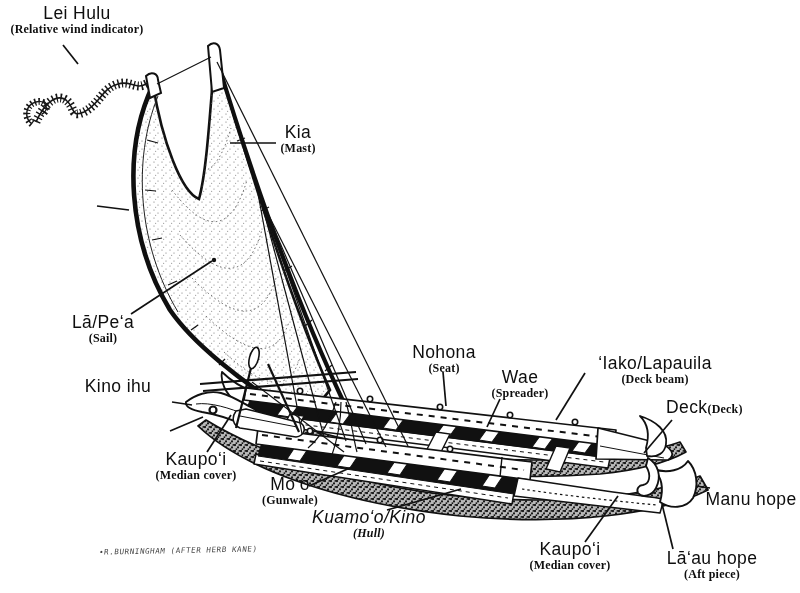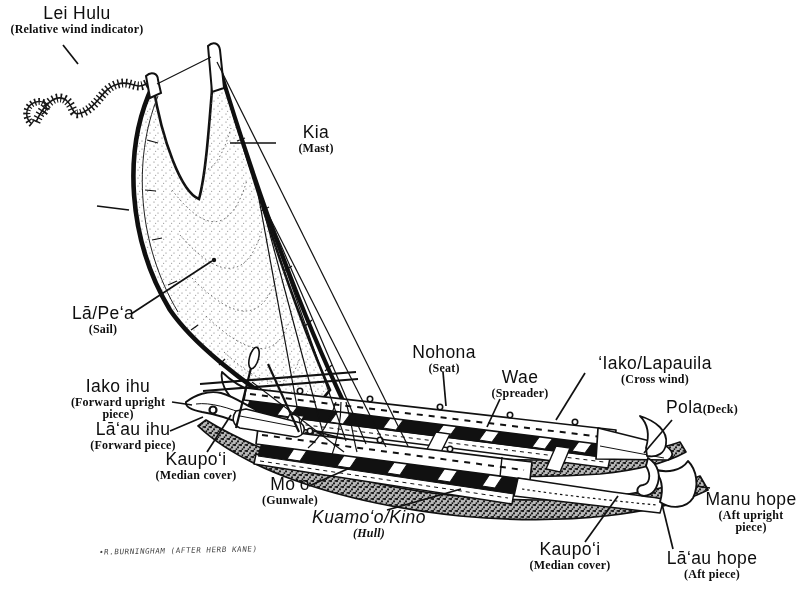--- a/index.html
+++ b/index.html
@@ -203,64 +203,58 @@
     <path d="M673,549 L662,504"></path>
   </g>
   <circle cx="214" cy="260" r="2.2" fill="#111"></circle>
 </svg>
 
   <div class="lbl" style="left:77px;top:4px;">
     <span class="hw">Lei Hulu</span>
     <span class="en">(Relative wind indicator)</span>
   </div>
 
-  <div class="lbl" style="left:316px;top:123px;">
+  <div class="lbl" style="left:298px;top:123px;">
     <span class="hw">Kia</span>
     <span class="en">(Mast)</span>
   </div>
 
 
-  <div class="lbl" style="left:103px;top:304px;">
+  <div class="lbl" style="left:103px;top:313px;">
     <span class="hw">Lā/Pe‘a</span>
     <span class="en">(Sail)</span>
   </div>
 
   <div class="lbl" style="left:444px;top:343px;">
     <span class="hw">Nohona</span>
     <span class="en">(Seat)</span>
   </div>
 
   <div class="lbl" style="left:520px;top:368px;">
     <span class="hw">Wae</span>
     <span class="en">(Spreader)</span>
   </div>
 
   <div class="lbl" style="left:655px;top:354px;">
     <span class="hw">‘Iako/Lapauila</span>
-    <span class="en">(Cross wind)</span>
+    <span class="en">(Deck beam)</span>
   </div>
 
   <div class="lbl leftalign inline" style="left:666px;top:398px;">
-    <span class="hw">Pola</span><span class="en" style="">(Deck)</span>
+    <span class="hw">Deck</span><span class="en" style="">(Deck)</span>
   </div>
 
   <div class="lbl" style="left:751px;top:490px;">
     <span class="hw">Manu hope</span>
-    <span class="en wrap" style="width:84px;">(Aft upright piece)</span>
   </div>
 
   <div class="lbl" style="left:118px;top:377px;">
-    <span class="hw">Iako ihu</span>
-    <span class="en wrap" style="width:112px;">(Forward upright piece)</span>
-  </div>
-
-  <div class="lbl" style="left:133px;top:420px;">
-    <span class="hw">Lā‘au ihu</span>
-    <span class="en">(Forward piece)</span>
-  </div>
+    <span class="hw">Kino ihu</span>
+  </div>
+
 
   <div class="lbl" style="left:196px;top:450px;">
     <span class="hw">Kaupo‘i</span>
     <span class="en">(Median cover)</span>
   </div>
 
   <div class="lbl" style="left:290px;top:475px;">
     <span class="hw">Mo‘o</span>
     <span class="en">(Gunwale)</span>
   </div>

